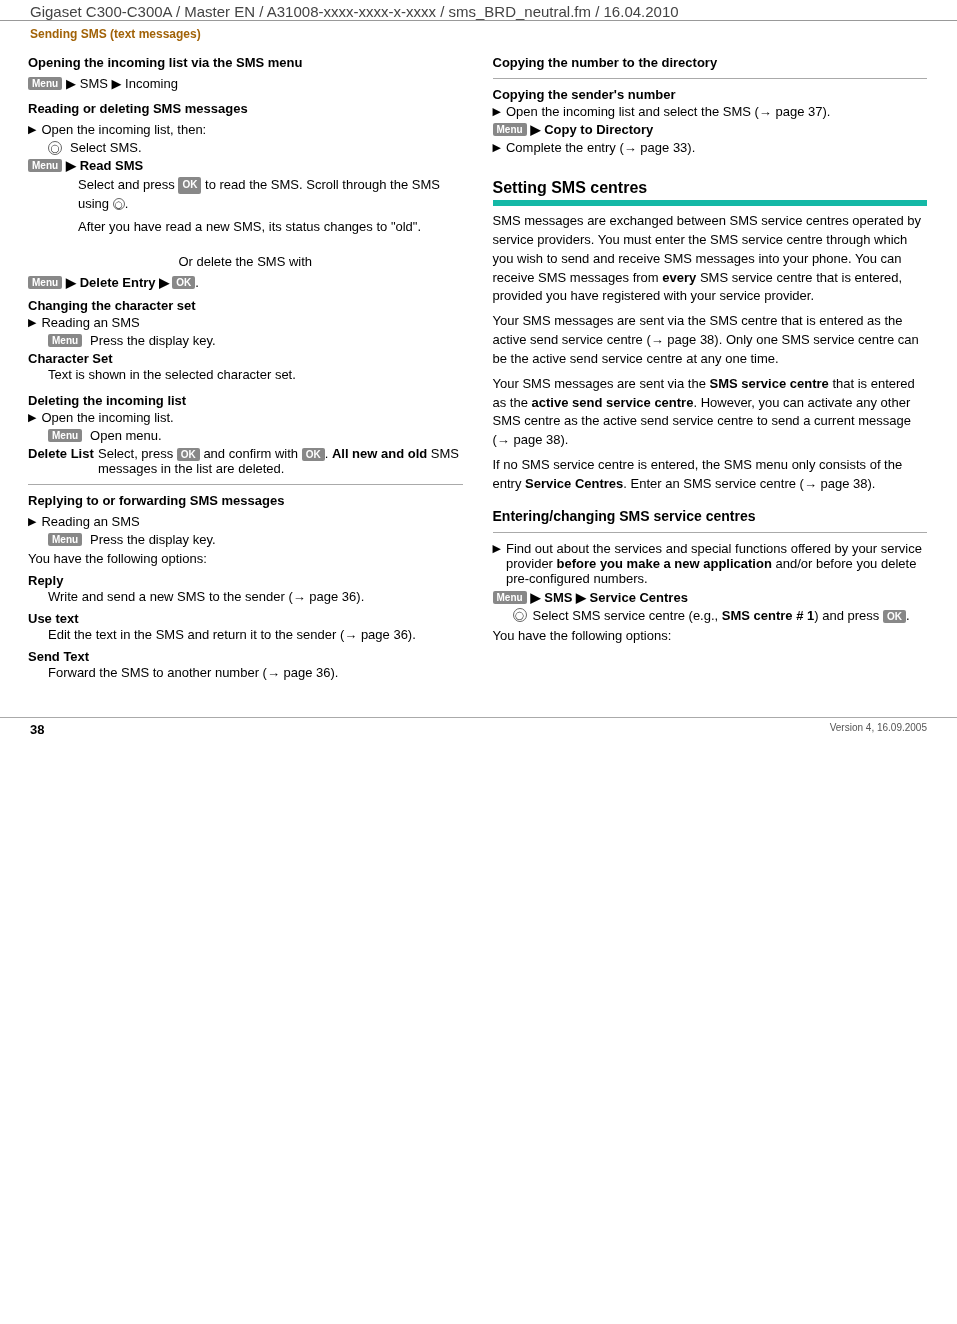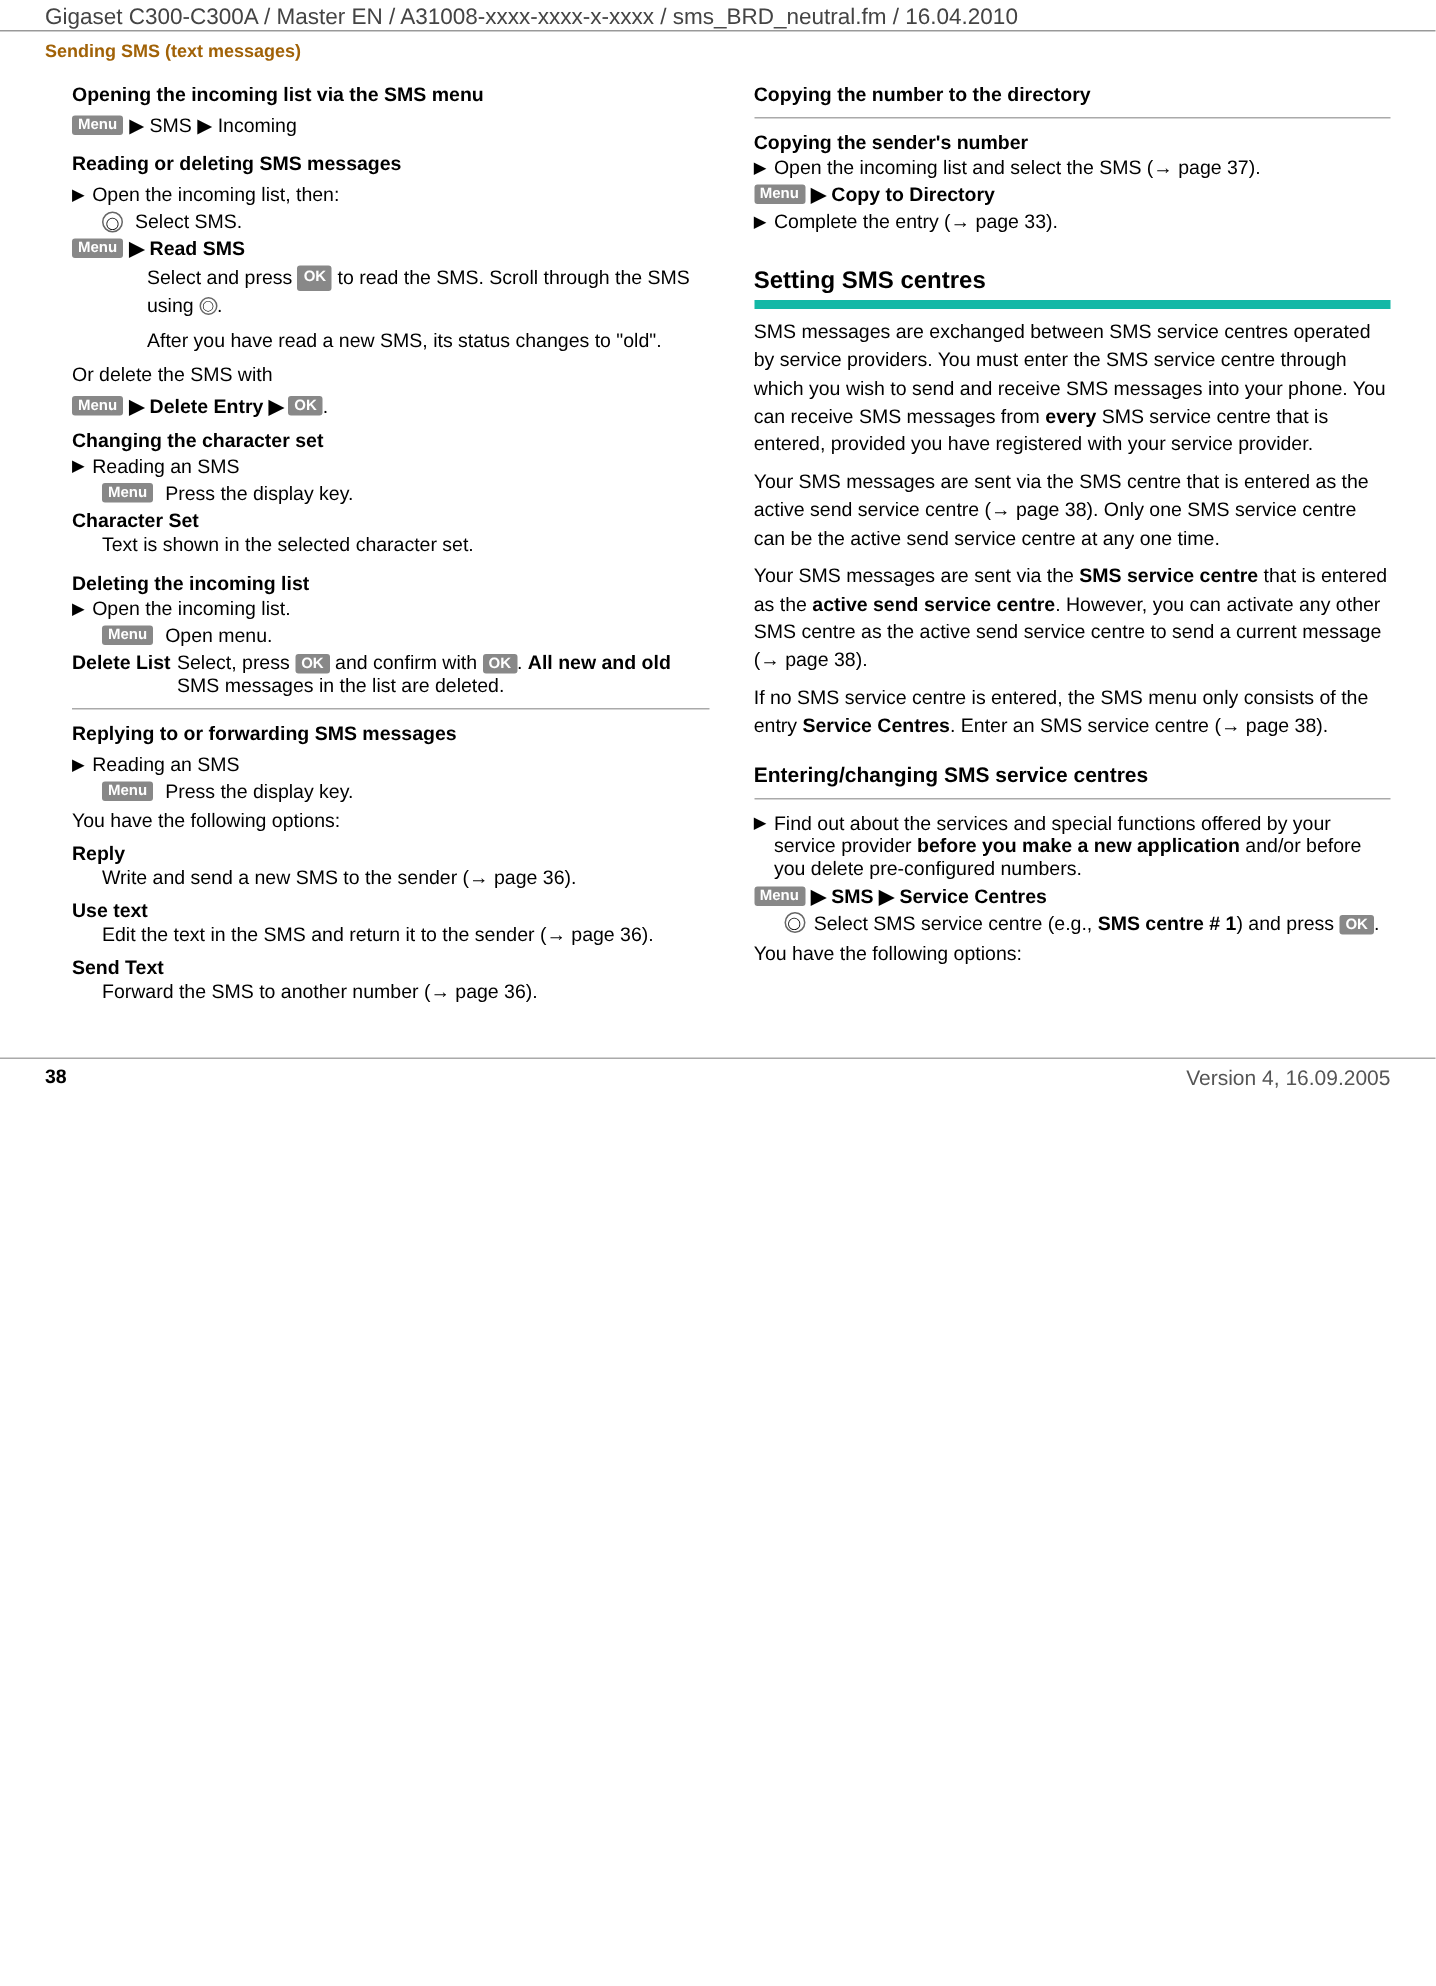--- a/index.html
+++ b/index.html
@@ -16,21 +16,21 @@
       width: 957px;
       min-height: 1324px;
       padding: 0;
       position: relative;
     }
     
     .two-col {
       display: flex;
       width: 100%;
       gap: 30px;
-      padding: 10px 30px 20px 48px;
+      padding: 10px 30px 20px 28px;
     }
     .col-left {
       flex: 1;
       max-width: 440px;
     }
     .col-right {
       flex: 1;
     }
     
     h2.section-title {
@@ -174,21 +174,21 @@
           <span style="margin-left:8px;">Select SMS.</span>
         </div>
         <div class="menu-line">
           <span class="menu-key">Menu</span>
           <span style="margin-left:4px; font-weight:bold;">▶ Read SMS</span>
         </div>
         <div class="indent2">
           <p>Select and press <span class="ok-key">OK</span> to read the SMS. Scroll through the SMS using <span class="nav-icon" style="width:12px;height:12px;font-size:7px;line-height:12px;">◯</span>.</p>
           <p>After you have read a new SMS, its status changes to "old".</p>
         </div>
-        <p style="margin-top:4px;">Or delete the SMS with</p>
+        <p style="margin-top:16px;text-align:center;">Or delete the SMS with</p>
         <div class="menu-line">
           <span class="menu-key">Menu</span>
           <span style="margin-left:4px; font-weight:bold;">▶ Delete Entry ▶</span>
           <span class="ok-key" style="margin-left:3px;">OK</span>
             <span>.</span>
         </div>
       </div>
 
       <div style="margin-top:8px;">
         <h4 class="minor-title">Changing the character set</h4>
@@ -304,17 +304,17 @@
         <p style="margin-top:4px;">You have the following options:</p>
       </div>
 
     </div>
 
   </div>
 
   <div style="position:relative; margin-top: 10px;">
     <div style="display:flex; justify-content:space-between; padding: 4px 30px; border-top: 1px solid #aaa;">
       <span class="bold" style="font-size:13px;">38</span>
-      <span style="font-size:14px; color:#555; writing-mode:horizontal-tb; transform:none;">Version 4, 16.09.2005</span>
+      <span style="font-size:10px; color:#555; writing-mode:horizontal-tb; transform:none;">Version 4, 16.09.2005</span>
     </div>
   </div>
 
 </div>
 
 </body></html>

